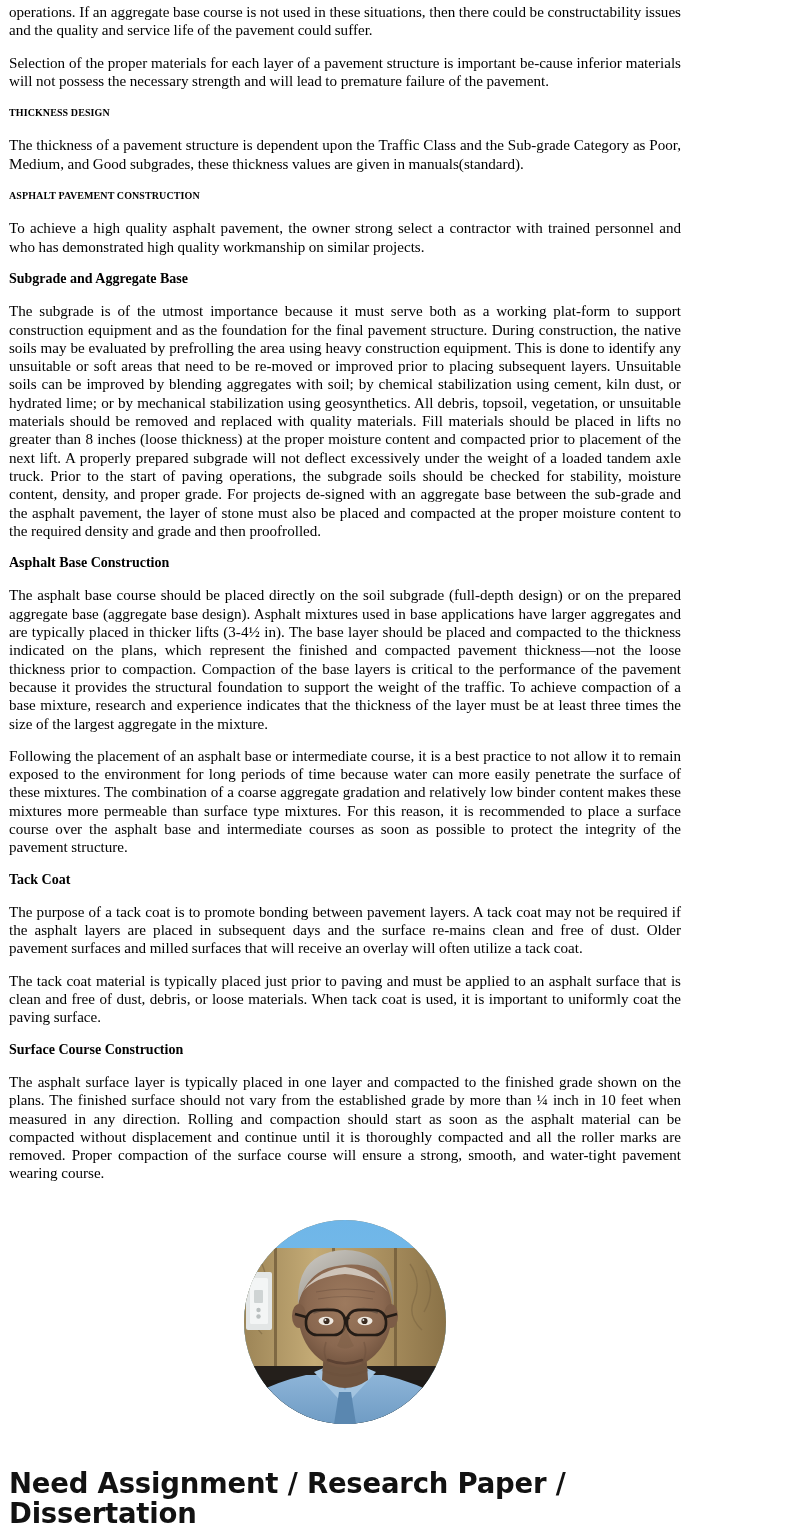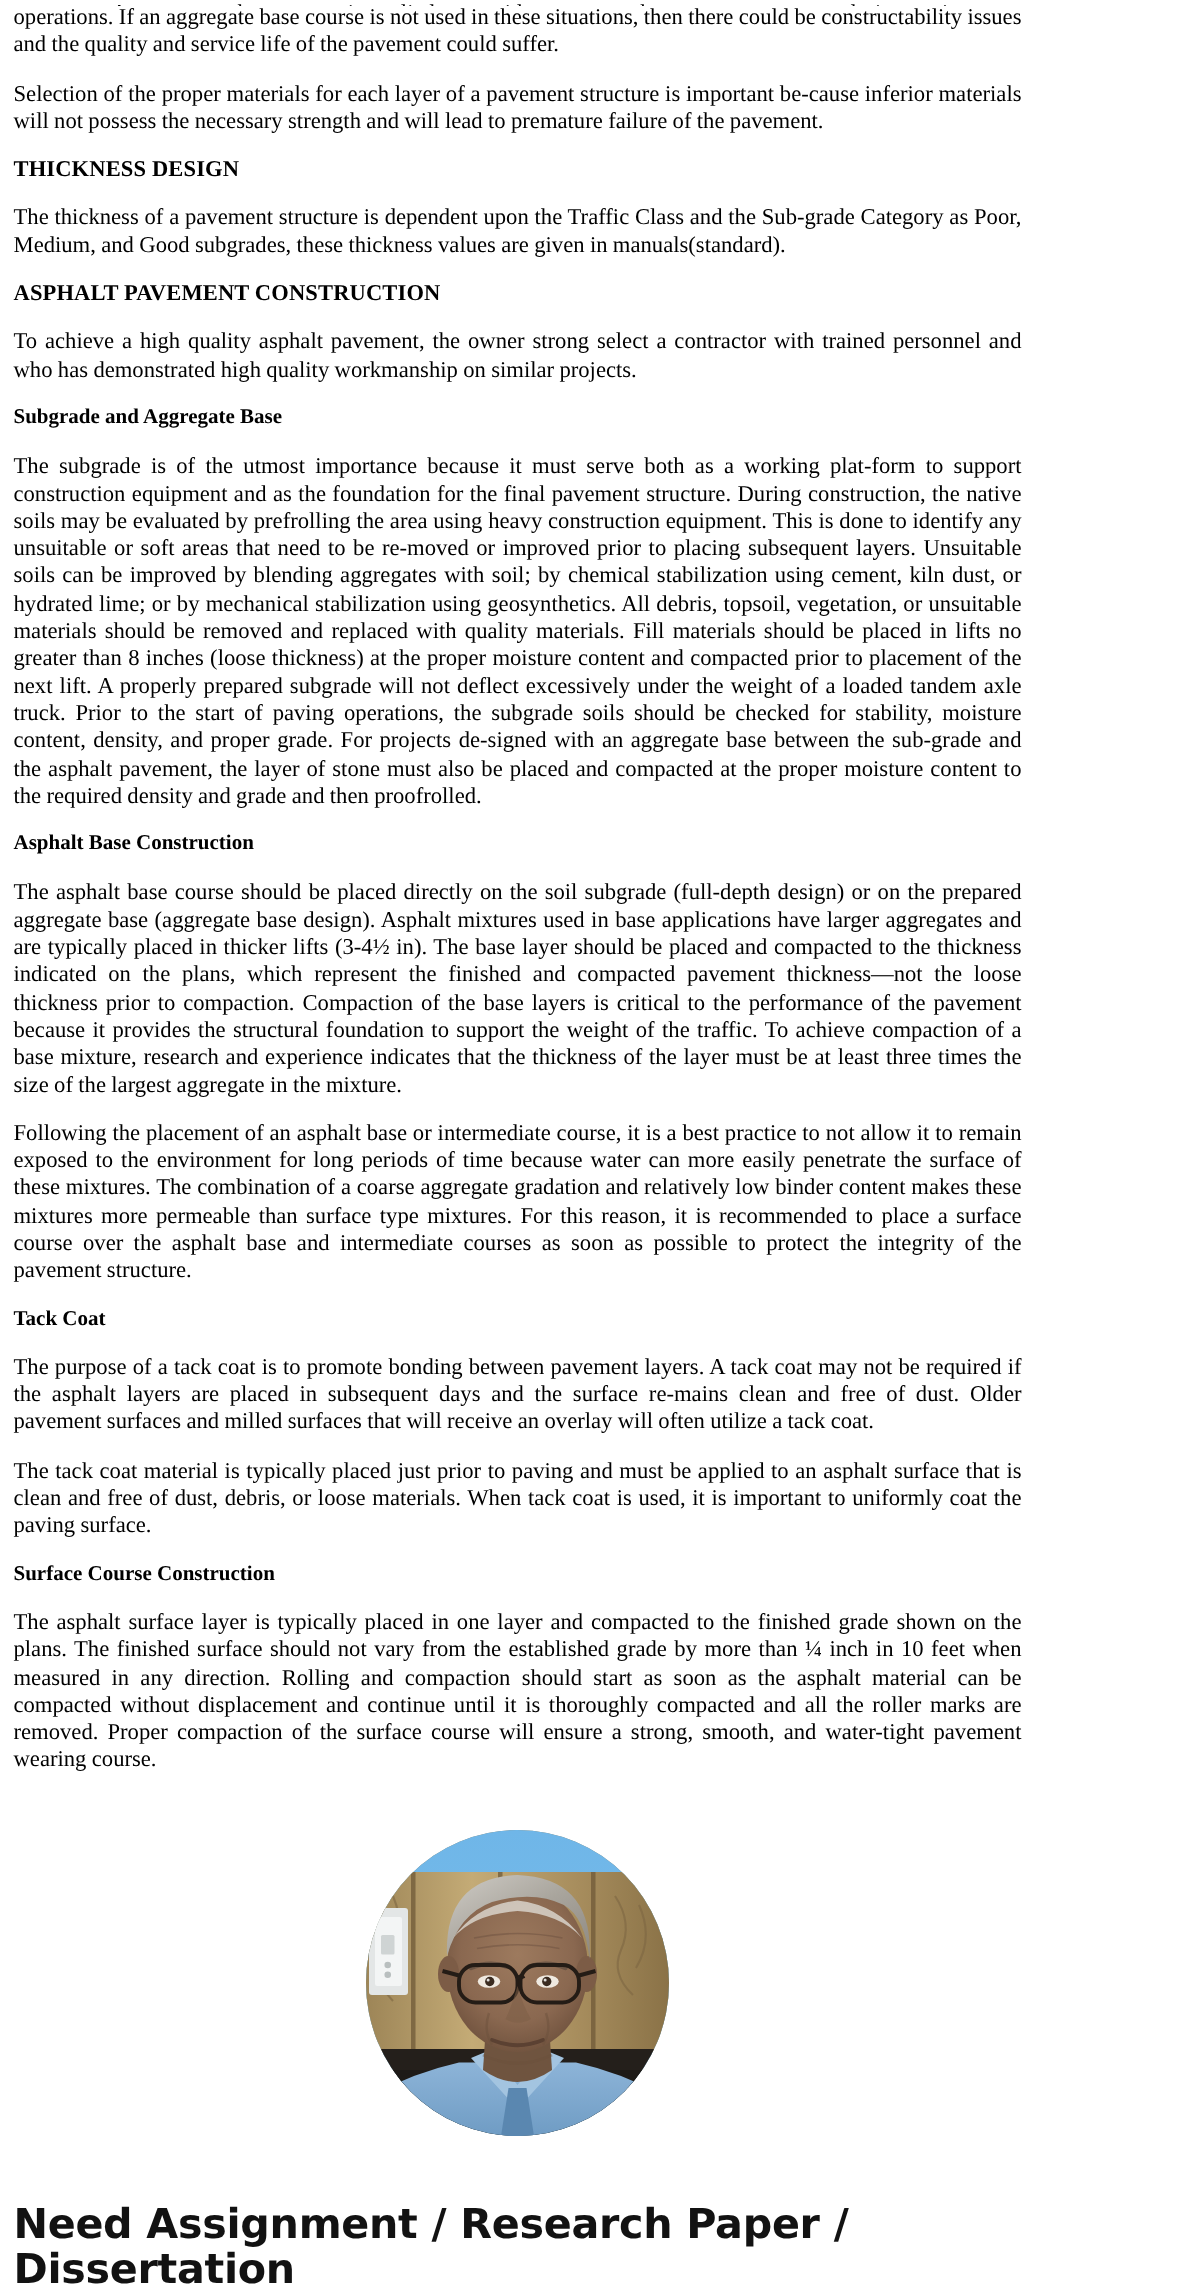--- a/index.html
+++ b/index.html
@@ -34,21 +34,21 @@
     line-height: 18.3px;
     text-align: justify;
     text-justify: inter-word;
     word-spacing: -0.2px;
   }
   p.para.first {
     margin-top: -1px;
   }
   h2.head-caps {
     margin: 0 0 14px 0;
-    font-size: 15px;
+    font-size: 10px;
     line-height: 18.3px;
     font-weight: bold;
     letter-spacing: 0.1px;
   }
   h3.head-sub {
     margin: 0 0 14px 0;
     font-size: 14px;
     line-height: 18.3px;
     font-weight: bold;
   }

